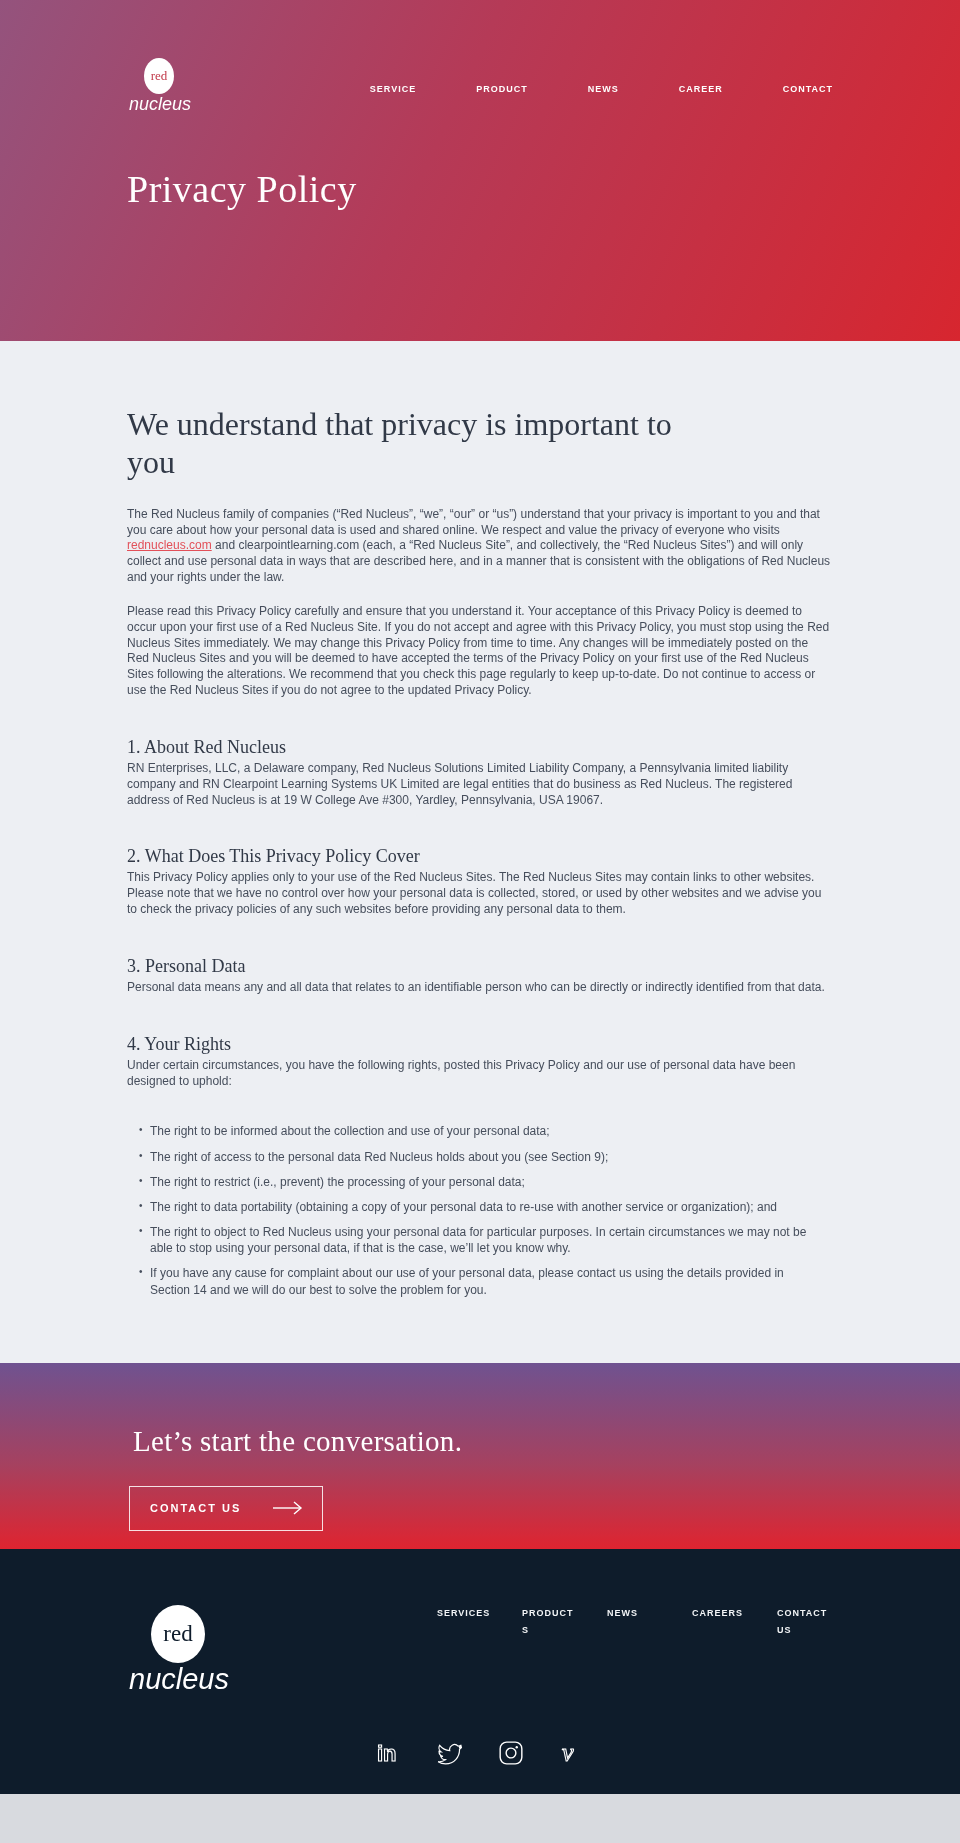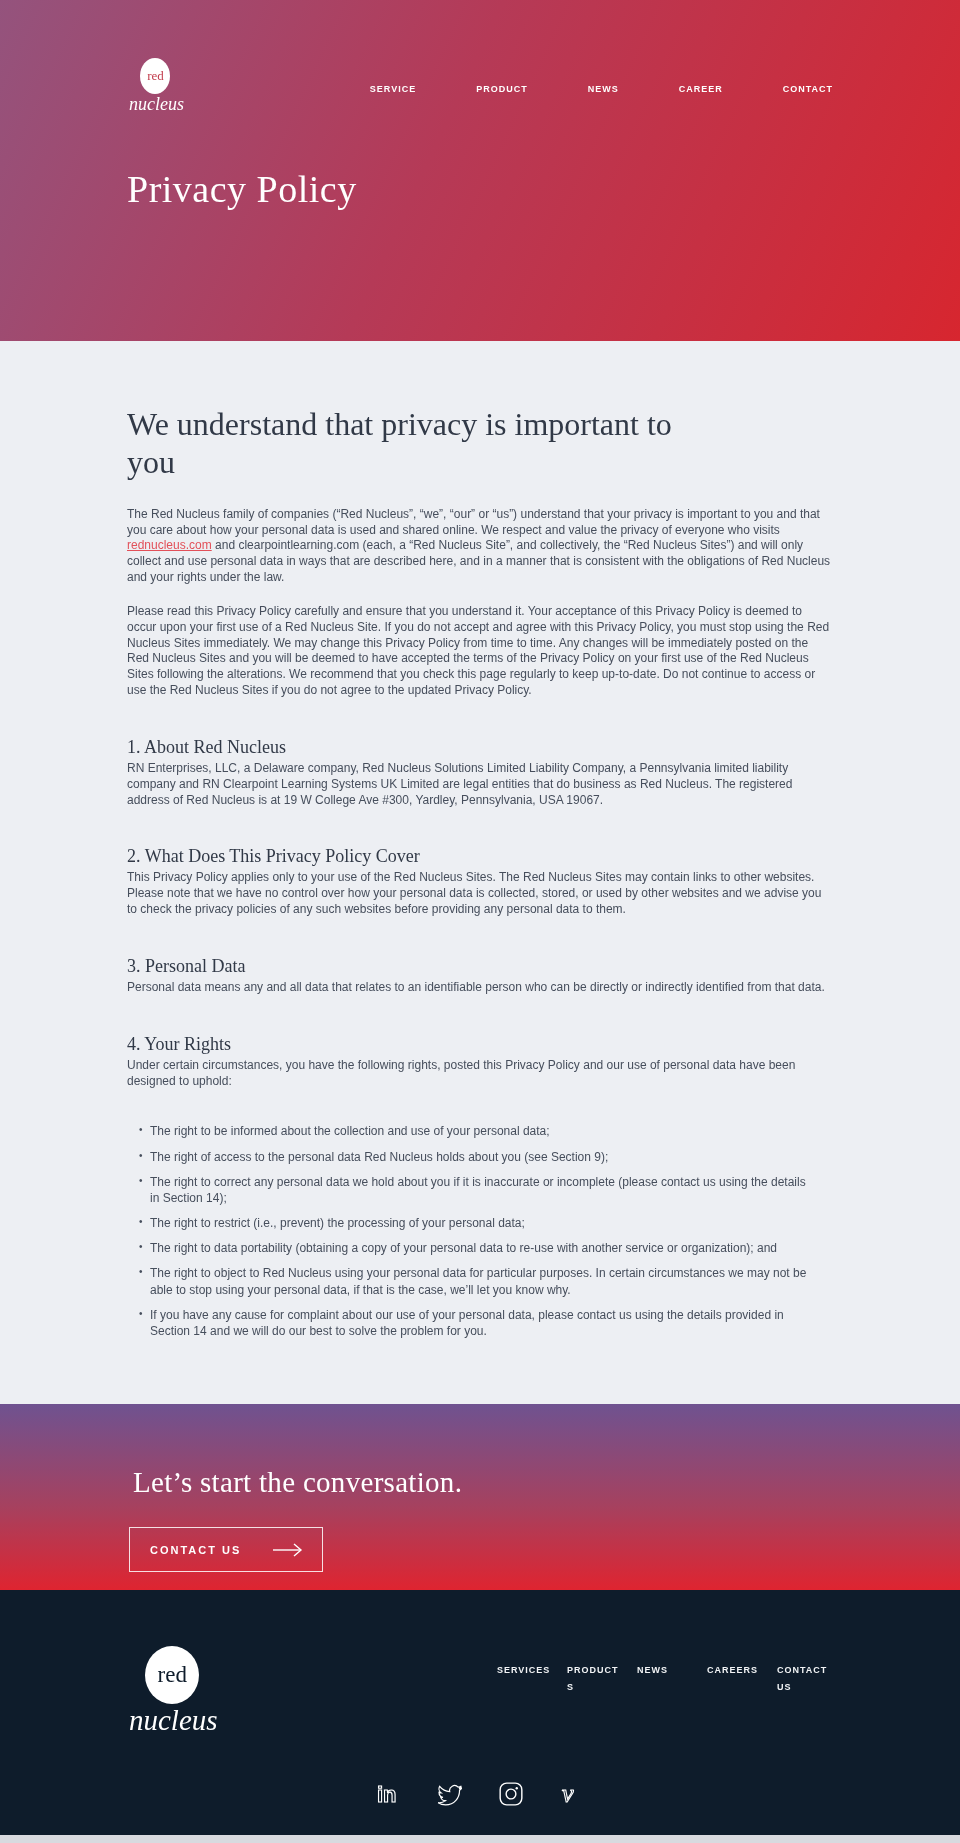--- a/index.html
+++ b/index.html
@@ -16,21 +16,21 @@
   .hero-top { display: flex; align-items: center; justify-content: space-between; }
   .logo { display: flex; align-items: center; cursor: pointer; flex-direction: column; }
   .logo-ellipse {
     width: 30px; height: 36px; background: #ffffff; border-radius: 50%;
     display: flex; align-items: center; justify-content: center; flex: 0 0 auto;
   }
   .logo-red {
     font-family: "Liberation Serif", serif; font-size: 13px; color: #C23B4B; letter-spacing: 0;
   }
   .logo-nucleus {
-    font-family: Liberation Serif, serif; font-style: italic; font-size: 18px;
+    font-family: Liberation Sans, sans-serif; font-style: italic; font-size: 18px;
     color: #ffffff; margin-left: 2px;
   }
   .hero-nav { display: flex; gap: 32px; margin-top: 4px; }
   .hero-nav a {
     color: #ffffff; text-decoration: none; font-size: 9px; font-weight: bold;
     letter-spacing: 1px; cursor: pointer; padding-left: 28px;
   }
   .hero-title {
     margin-top: 52px; font-family: "Liberation Serif", serif; font-weight: normal;
     font-size: 38px; color: #ffffff; letter-spacing: 0.5px;
@@ -79,21 +79,21 @@
     color: #ffffff; font-size: 11px; font-weight: bold; letter-spacing: 2px;
     font-family: "Liberation Sans", sans-serif;
   }
 
   
   .footer { background: #0E1C2B; padding: 56px 127px 28px 127px; }
   .footer-top { display: flex; align-items: flex-start; justify-content: space-between; }
   .footer .logo-ellipse { width: 54px; height: 58px; }
   .footer .logo-red { font-size: 23px; color: #0E1C2B; }
   .footer .logo-nucleus { font-size: 29px; margin-left: 2px; }
-  .footer-nav { display: flex; gap: 14px; margin-top: 16px; }
+  .footer-nav { display: flex; gap: 29px; margin-top: 0; }
   .footer-nav a {
     color: #F2F4F6; text-decoration: none; font-size: 9px; font-weight: bold;
     letter-spacing: 1px; line-height: 1.9; width: 56px; word-break: break-all; cursor: pointer;
   }
   .social-row { display: flex; justify-content: center; gap: 36px; margin-top: 44px; }
   .social-row a { display: block; width: 26px; height: 26px; cursor: pointer; }
 </style>
 </head>
 <body>
 
@@ -141,21 +141,20 @@
     </section>
 
     <section class="policy-section">
       <h3>4. Your Rights</h3>
       <p>Under certain circumstances, you have the following rights, posted this Privacy Policy and our use of personal data have been designed to uphold:</p>
     </section>
 
     <ul class="rights-list">
       <li>The right to be informed about the collection and use of your personal data;</li>
       <li>The right of access to the personal data Red Nucleus holds about you (see Section 9);</li>
-      <li>The right to correct any personal data we hold about you if it is inaccurate or incomplete (please contact us using the details in Section 14);</li>
       <li>The right to restrict (i.e., prevent) the processing of your personal data;</li>
       <li>The right to data portability (obtaining a copy of your personal data to re-use with another service or organization); and</li>
       <li>The right to object to Red Nucleus using your personal data for particular purposes. In certain circumstances we may not be able to stop using your personal data, if that is the case, we’ll let you know why.</li>
       <li>If you have any cause for complaint about our use of your personal data, please contact us using the details provided in Section 14 and we will do our best to solve the problem for you.</li>
     </ul>
   </main>
 
   <section class="cta">
     <h2 class="cta-heading">Let’s start the conversation.</h2>
     <div class="cta-button">

